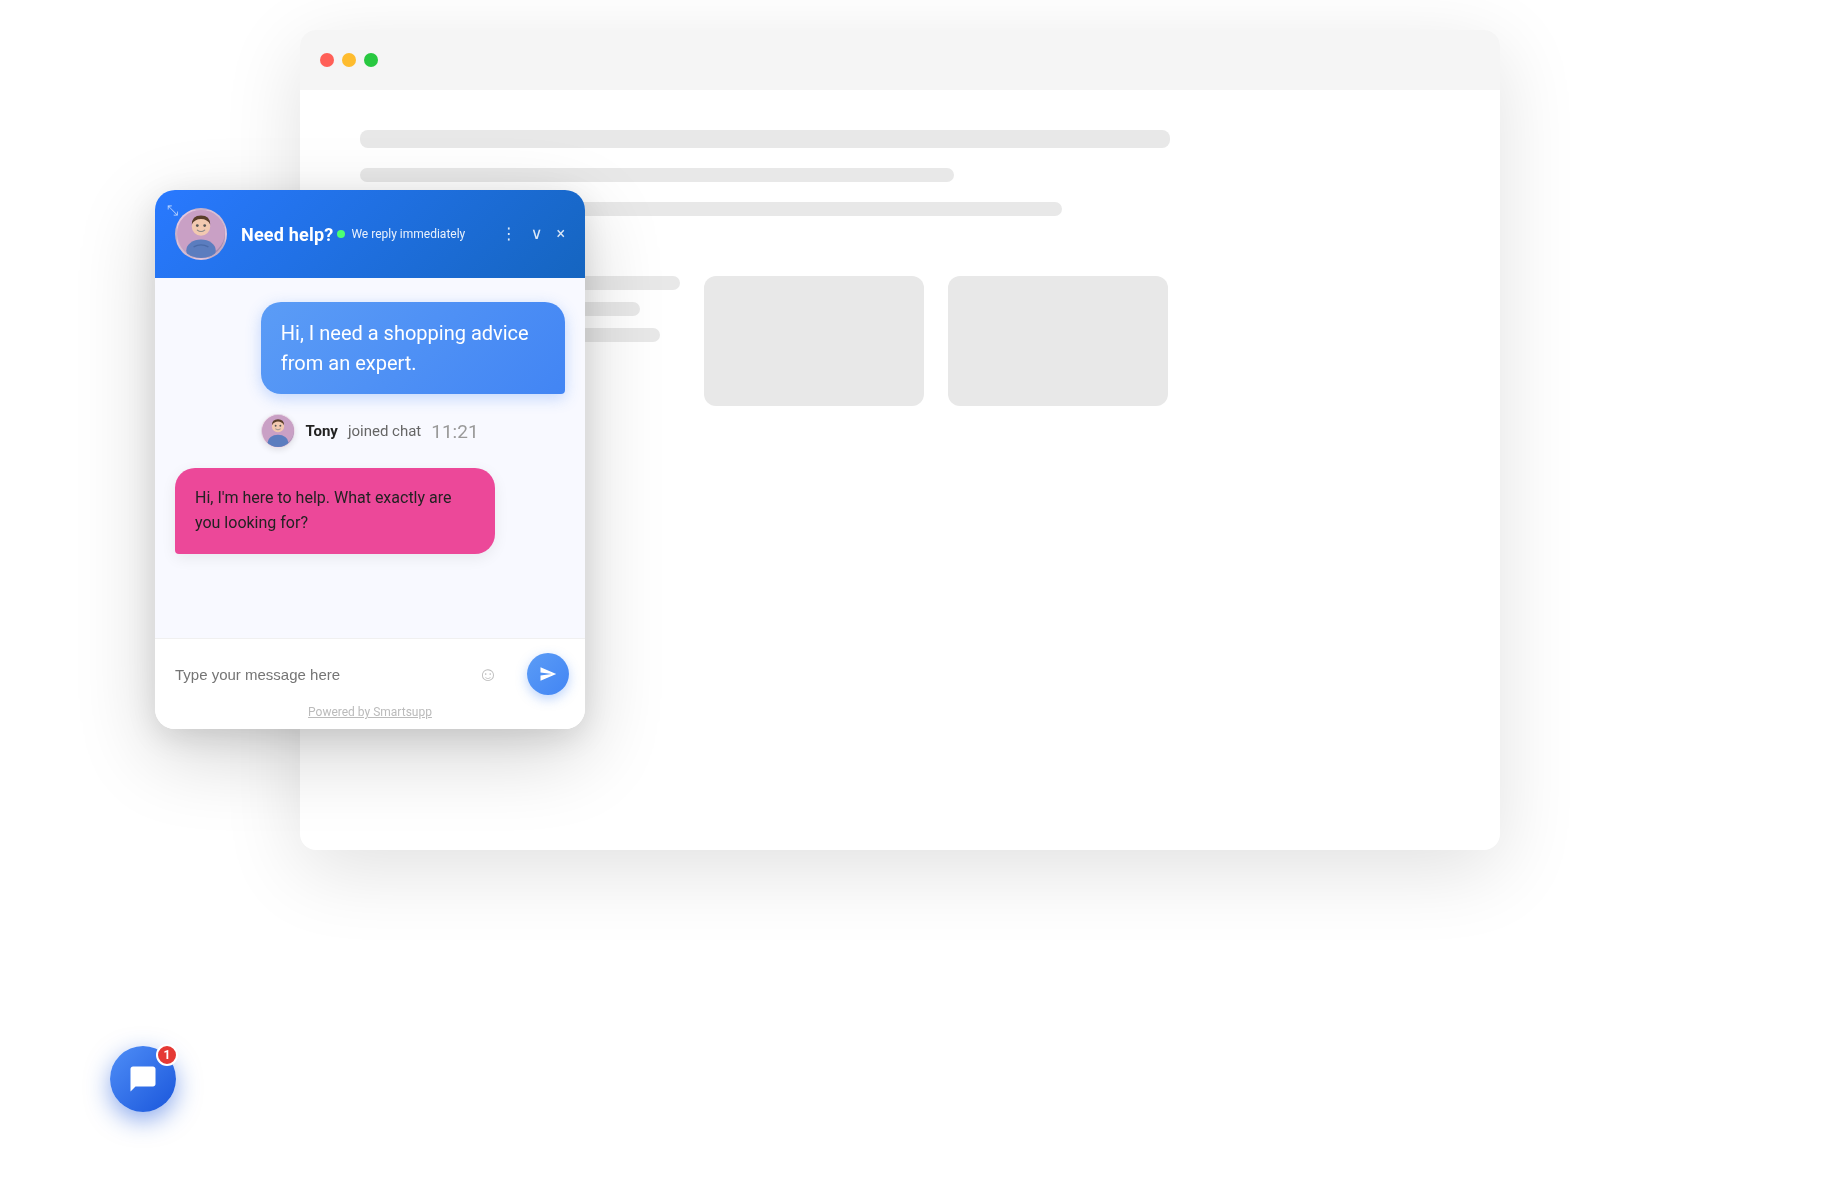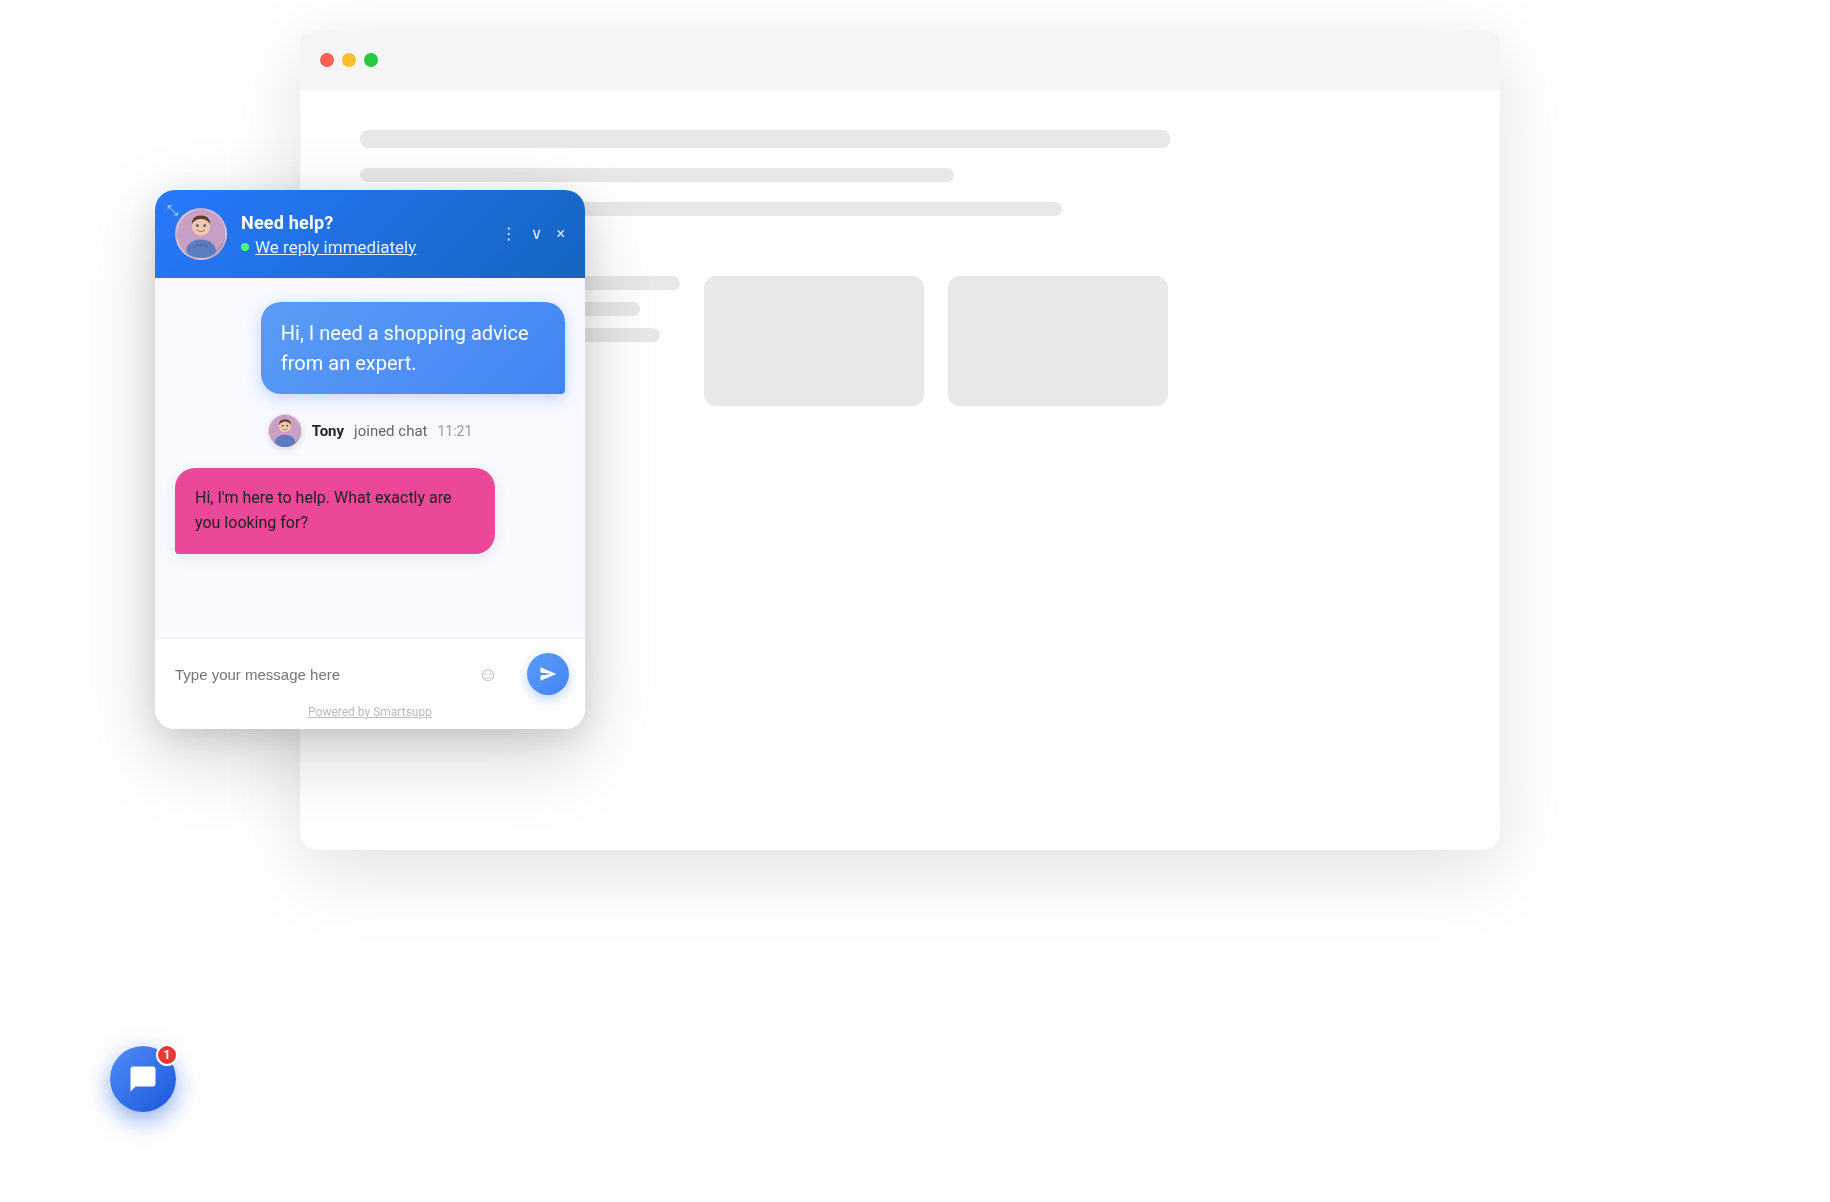--- a/index.html
+++ b/index.html
@@ -115,22 +115,23 @@
     }
 
     
     .agent-avatar svg {
       width: 52px;
       height: 52px;
     }
 
     .chat-header-info {
       display: flex;
-      flex-direction: column;
+      flex-direction: row;
       gap: 4px;
+      text-align: right;
     }
 
     .chat-header-title {
       color: #ffffff;
       font-size: 18px;
       font-weight: 700;
       letter-spacing: 0.2px;
     }
 
     .chat-header-status {
@@ -142,22 +143,21 @@
     .status-dot {
       width: 8px;
       height: 8px;
       border-radius: 50%;
       background: #4cff72;
       flex-shrink: 0;
     }
 
     .status-text {
       color: rgba(255,255,255,0.9);
-      font-size: 17px;
-      text-decoration: underline;
+      font-size: 12px;
     }
 
     .chat-header-controls {
       display: flex;
       align-items: center;
       gap: 14px;
     }
 
     .ctrl-icon {
       color: rgba(255,255,255,0.85);
@@ -241,21 +241,21 @@
       font-weight: 700;
       color: #222;
     }
 
     .system-joined {
       color: #666;
     }
 
     .system-time {
       color: #999;
-      font-size: 14px;
+      font-size: 19px;
     }
 
     
     .msg-agent {
       display: flex;
       justify-content: flex-start;
     }
 
     .bubble-agent {
       background: #ec4899;

